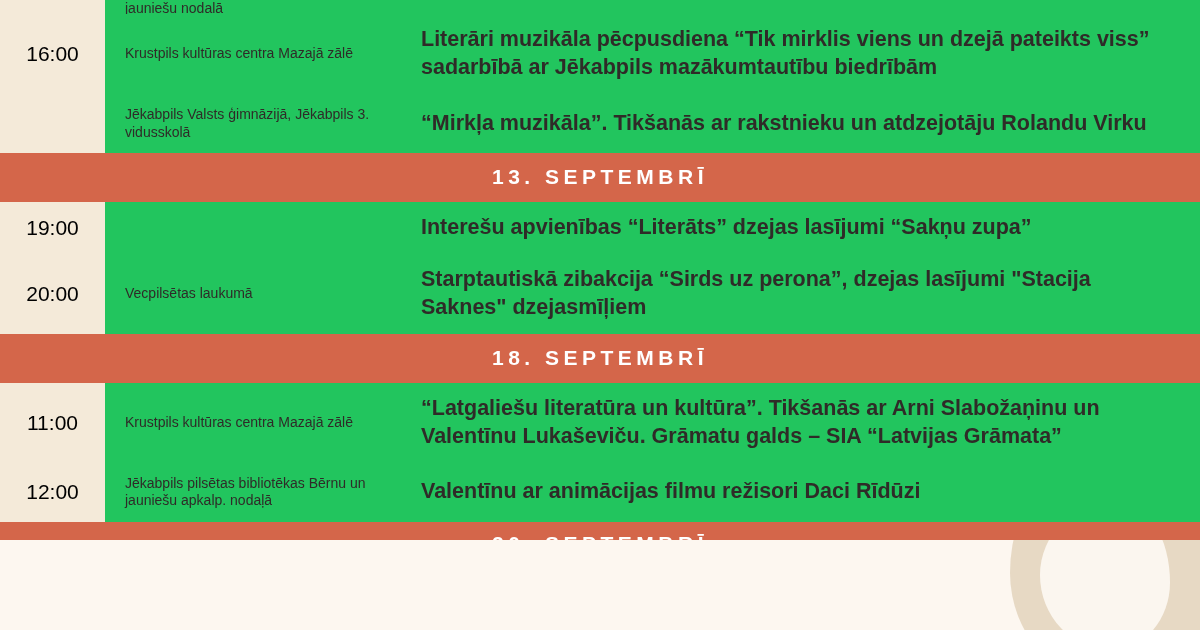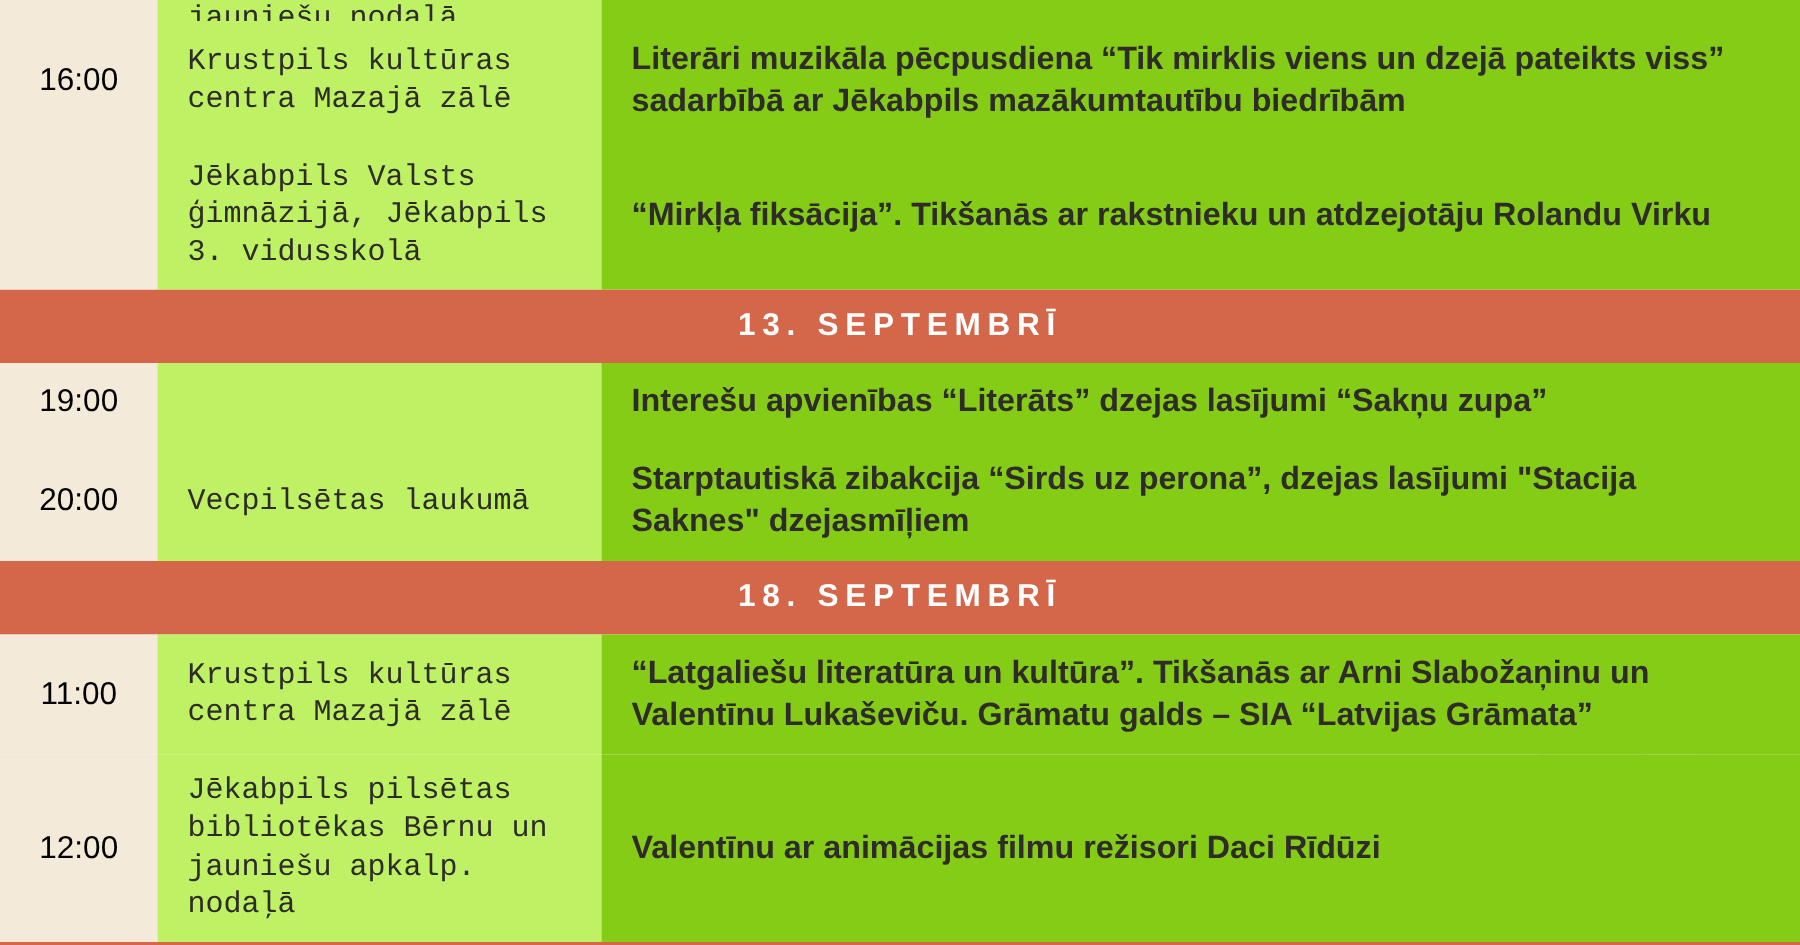--- a/index.html
+++ b/index.html
@@ -75,33 +75,32 @@
     font-size: 21px;
     display: flex;
     align-items: center;
     justify-content: center;
     padding: 10px 0;
     box-sizing: border-box;
   }
   .cell-place {
     width: 296px;
     flex: 0 0 296px;
-    background: #bef264;
+    background: #22c55e;
     color: #2f2b28;
-    font-size: 20px;
+    font-size: 14px;
     line-height: 1.26;
     padding: 12px 18px 12px 20px;
     box-sizing: border-box;
     display: flex;
     align-items: center;
-    font-family: Liberation Mono, monospace;
   }
   .cell-title {
     flex: 1 1 auto;
-    background: #84cc16;
+    background: #22c55e;
     color: #2f2b28;
     font-size: 21.5px;
     font-weight: bold;
     line-height: 1.3;
     padding: 12px 26px 12px 20px;
     box-sizing: border-box;
     display: flex;
     align-items: center;
   }
 
@@ -160,21 +159,21 @@
   <div class="row">
     <div class="cell-time">16:00</div>
     <div class="cell-place">Krustpils kultūras centra Mazajā zālē</div>
     <div class="cell-title">Literāri muzikāla pēcpusdiena “Tik mirklis viens un dzejā pateikts viss” sadarbībā ar Jēkabpils mazākumtautību biedrībām</div>
   </div>
 
 
   <div class="row">
     <div class="cell-time"></div>
     <div class="cell-place">Jēkabpils Valsts ģimnāzijā, Jēkabpils 3. vidusskolā</div>
-    <div class="cell-title">“Mirkļa fiksācija”. Tikšanās ar rakstnieku un atdzejotāju Rolandu Virku</div>
+    <div class="cell-title">“Mirkļa muzikāla”. Tikšanās ar rakstnieku un atdzejotāju Rolandu Virku</div>
   </div>
 
   <div class="date-band">13. SEPTEMBRĪ</div>
 
   <div class="row">
     <div class="cell-time">19:00</div>
     <div class="cell-place"></div>
     <div class="cell-title">Interešu apvienības “Literāts” dzejas lasījumi “Sakņu zupa”</div>
   </div>
 

